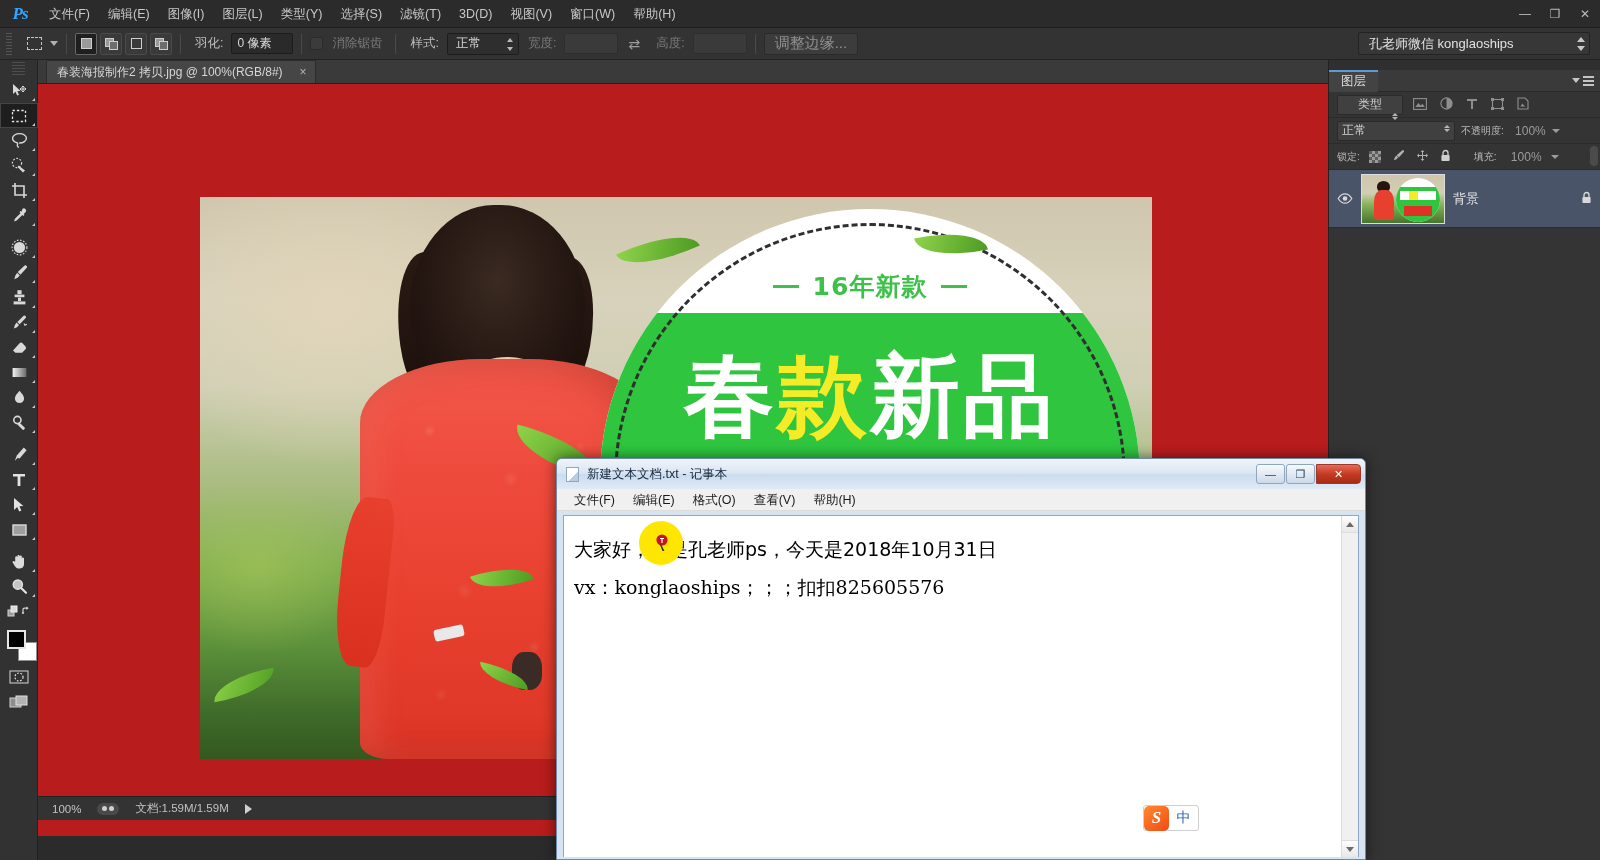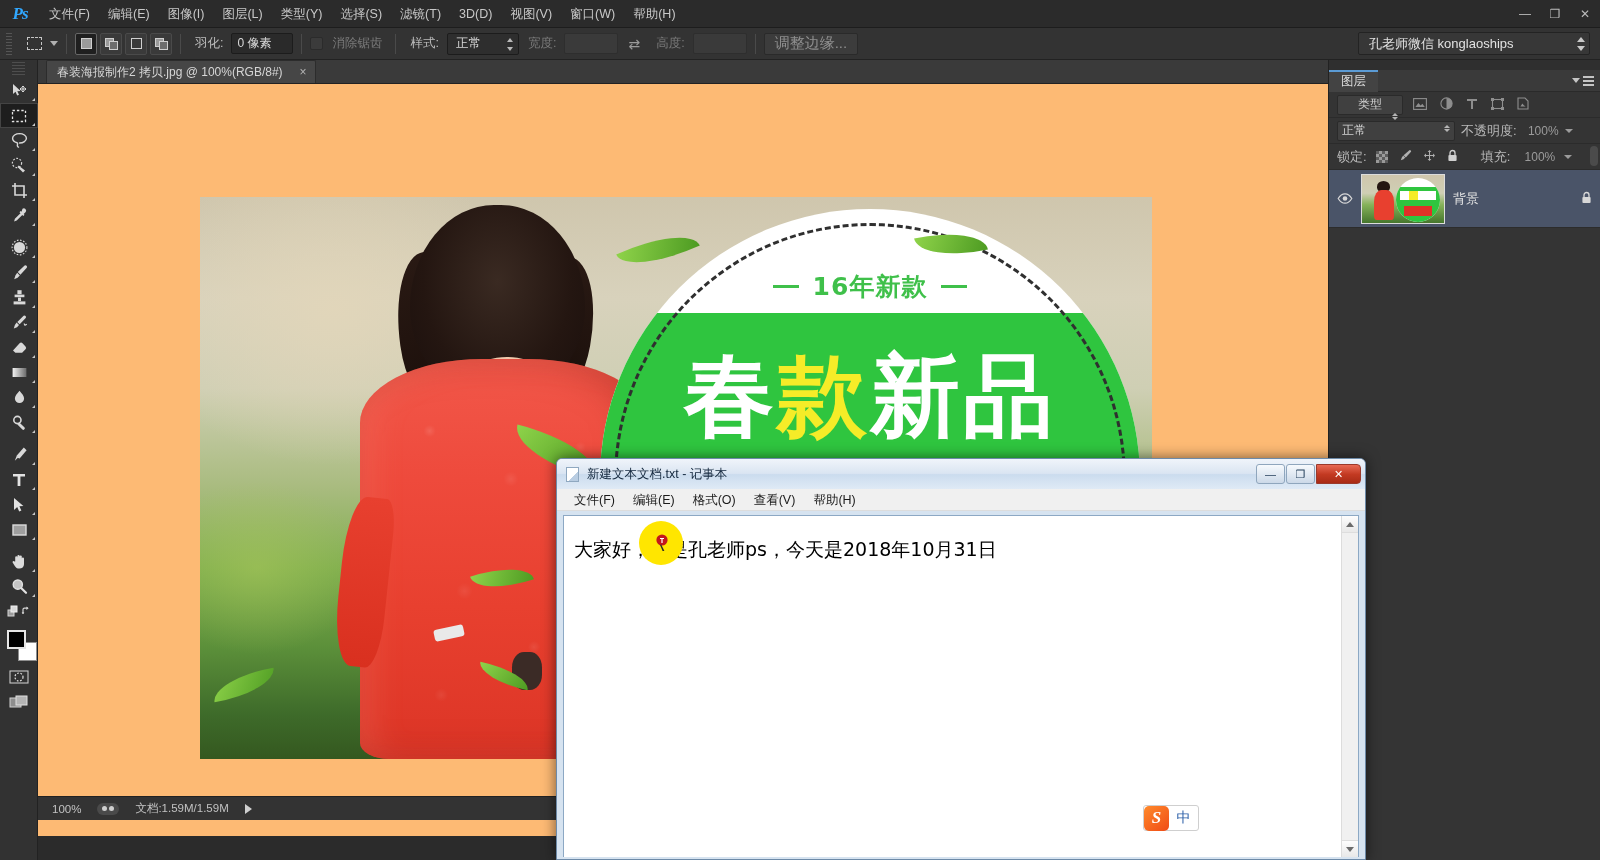--- a/index.html
+++ b/index.html
@@ -121,21 +121,21 @@
   .ps-canvas-area {
     position:absolute; left:38px; top:60px; width:1290px; height:800px; background:#2b2b2b;
   }
   .doc-tabbar { height:24px; background:#3a3a3a; display:flex; align-items:flex-end; border-bottom:1px solid #222;}
   .doc-tab {
     height:23px; background:#464646; display:flex; align-items:center; gap:17px;
     padding:0 8px 0 10px; margin-left:8px; color:#d6d6d6; font-size:12px;
     border:1px solid #2c2c2c; border-bottom:none; border-radius:2px 2px 0 0;
   }
   .doc-tab .x { color:#b3b3b3; font-size:12px; }
-  .canvas-viewport { position:relative; height:752px; background:#fdba74; overflow:hidden; }
+  .canvas-viewport { position:relative; height:752px; background:#b91c1c; overflow:hidden; }
 
   
   .poster {
     position:absolute; left:162px; top:113px; width:952px; height:562px;
     overflow:hidden; background:#8a9a6a;
   }
   .poster-bg {
     position:absolute; inset:0;
     background:
       radial-gradient(ellipse 260px 200px at 76% 32%, rgba(230,232,210,.85), transparent 62%),
@@ -287,21 +287,21 @@
   .blend-row { height:26px; display:flex; align-items:center; gap:6px; padding:0 8px;
      border-bottom:1px solid #2b2b2b; }
   .blend-select {
     height:20px; width:118px; background:#404040; border:1px solid #2a2a2a; border-radius:2px;
     display:flex; align-items:center; padding:0 4px; color:#d0d0d0; font-size:12px; position:relative;
   }
   .blend-select .spin{position:absolute;right:4px;top:3px;display:flex;flex-direction:column;gap:1px;}
   .blend-select .spin b{width:0;height:0;border-left:3px solid transparent;border-right:3px solid transparent;}
   .blend-select .spin b:first-child{border-bottom:3.5px solid #b5b5b5;}
   .blend-select .spin b:last-child{border-top:3.5px solid #b5b5b5;}
-  .small-lbl{color:#b9b9b9;font-size:13px;white-space:nowrap;}
+  .small-lbl{color:#b9b9b9;font-size:10px;white-space:nowrap;}
   .val-box{color:#9b9b9b;font-size:12px;min-width:36px;text-align:right;}
   .tiny-caret{width:0;height:0;border-left:4px solid transparent;border-right:4px solid transparent;border-top:4px solid #9b9b9b;}
   .lock-row { height:26px; display:flex; align-items:center; gap:9px; padding:0 8px;
      border-bottom:1px solid #2b2b2b; }
   .lock-icons{display:flex;align-items:center;gap:11px;color:#b0b0b0;}
   .checker{width:12px;height:12px;background:
      conic-gradient(#9a9a9a 0 25%, #5d5d5d 0 50%, #9a9a9a 0 75%, #5d5d5d 0);
      background-size:6px 6px;}
   .layer-row {
     height:58px; background:#4a5468; display:flex; align-items:center; gap:8px;
@@ -852,20 +852,21 @@
     <div class="np-menubar">
       <span class="np-menu">文件(F)</span>
       <span class="np-menu">编辑(E)</span>
       <span class="np-menu">格式(O)</span>
       <span class="np-menu">查看(V)</span>
       <span class="np-menu">帮助(H)</span>
     </div>
     <div class="np-body">
       <div class="np-textarea">
         <div class="np-line">大家好，我是孔老师ps，今天是2018年10月31日</div>
+        <div class="np-line mono">vx：konglaoships；；；扣扣825605576</div>
       </div>
       <div class="np-scroll">
         <div class="arr">
             <span class="tri-u"></span>
           </div>
         <div class="arr bot">
             <span class="tri-d"></span>
           </div>
       </div>
     </div>

